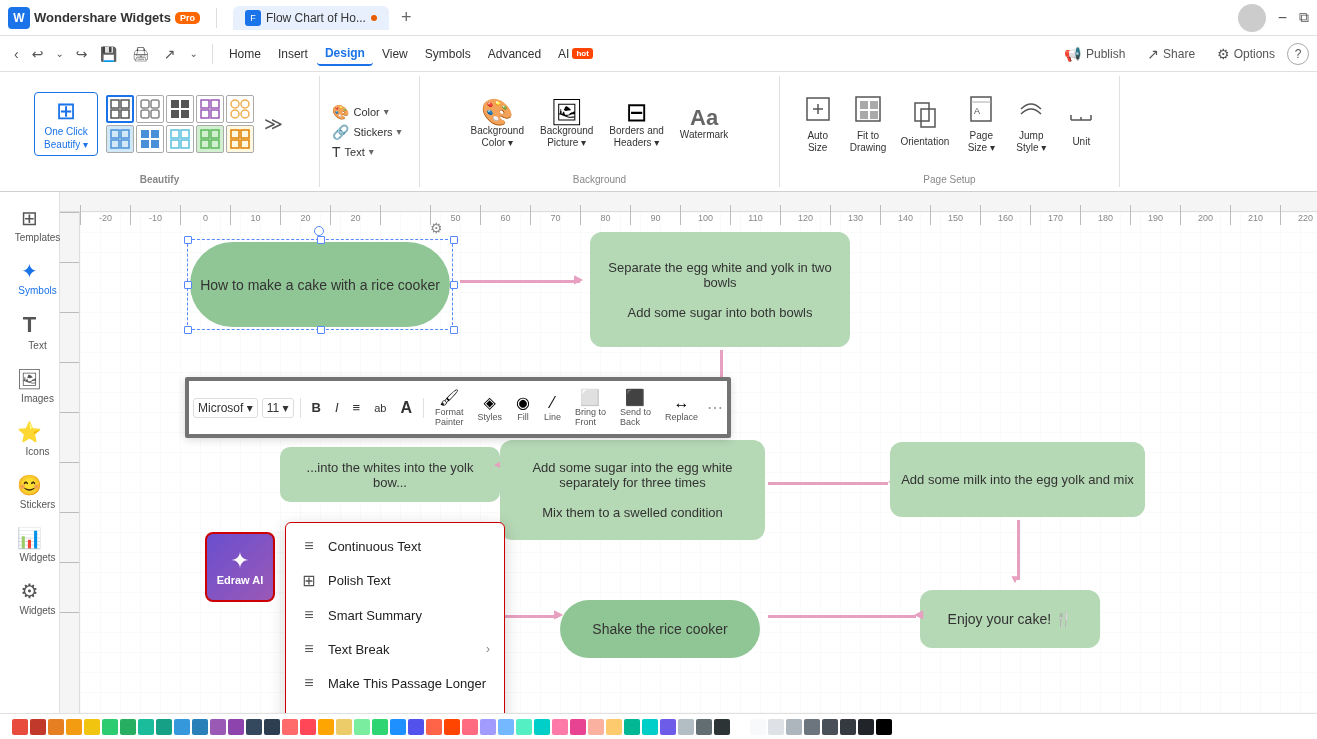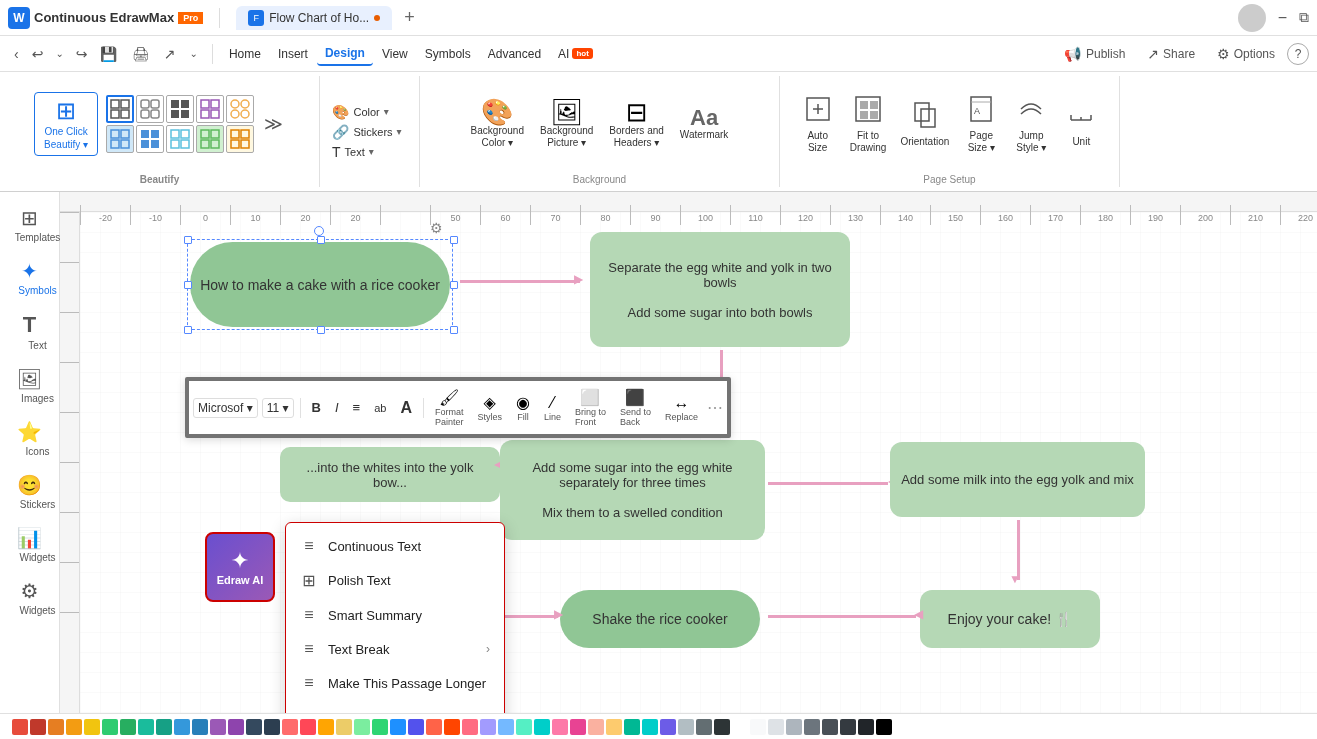--- a/index.html
+++ b/index.html
@@ -15,21 +15,21 @@
       border-bottom: 1px solid #e0e0e0;
       gap: 8px;
     }
     .title-bar .app-logo {
       display: flex; align-items: center; gap: 4px; font-size: 13px; font-weight: 600; color: #333;
     }
     .title-bar .app-logo .logo-icon {
       width: 22px; height: 22px; background: #1a73e8; border-radius: 4px; display: flex; align-items: center; justify-content: center; color: white; font-size: 12px; font-weight: bold;
     }
     .title-bar .pro-badge {
-      background: #ff6600; color: white; font-size: 9px; padding: 1px 5px; border-radius: 0; font-weight: bold;
+      background: #ff6600; color: white; font-size: 9px; padding: 1px 5px; border-radius: 5px; font-weight: bold;
     }
     .title-bar .tab-item {
       display: flex; align-items: center; gap: 5px; background: #e8f0fe; border-radius: 6px 6px 0 0; padding: 4px 12px; font-size: 12px; color: #333; cursor: pointer;
     }
     .title-bar .tab-item .tab-icon {
       width: 16px; height: 16px; background: #1a73e8; border-radius: 3px; display: flex; align-items: center; justify-content: center; color: white; font-size: 9px;
     }
     .title-bar .tab-dot { width: 6px; height: 6px; background: #e85d00; border-radius: 50%; }
     .title-bar .add-tab { font-size: 18px; color: #666; cursor: pointer; padding: 0 4px; }
     .title-bar .window-controls { margin-left: auto; display: flex; gap: 12px; align-items: center; }
@@ -289,21 +289,21 @@
       cursor: pointer;
     }
     .tc-selected { border: 2px solid #1a73e8 !important; }
   </style>
 </head>
 <body>
 
 <div class="title-bar">
   <div class="app-logo">
     <div class="logo-icon">W</div>
-    <span>Continuous EdrawMax</span>
+    <span>Wondershare Widgets</span>
     <span class="pro-badge">Pro</span>
   </div>
   <div style="width:1px;height:20px;background:#ddd;margin:0 8px;"></div>
   <div class="tab-item">
     <div class="tab-icon">F</div>
     <span>Flow Chart of Ho...</span>
     <div class="tab-dot"></div>
   </div>
   <span class="add-tab">+</span>
   <div class="window-controls">
@@ -742,21 +742,21 @@
         <div style="position:absolute;left:688px;top:270px;width:120px;height:3px;background:#e8a0c0;"></div>
         <div style="position:absolute;left:808px;top:262px;font-size:12px;color:#e8a0c0;">◀</div>
 
         <div style="position:absolute;left:810px;top:230px;width:255px;height:75px;background:#b5d8b5;border-radius:12px;display:flex;align-items:center;justify-content:center;text-align:center;font-size:13px;color:#333;padding:10px;">
           Add some milk into the egg yolk and mix
         </div>
 
         <div style="position:absolute;left:937px;top:308px;width:3px;height:60px;background:#e8a0c0;"></div>
         <div style="position:absolute;left:929px;top:360px;font-size:12px;color:#e8a0c0;">▼</div>
 
-        <div style="position:absolute;left:480px;top:378px;width:200px;height:58px;background:#90c695;border-radius:50px;display:flex;align-items:center;justify-content:center;text-align:center;font-size:14px;font-weight:500;color:#333;padding:8px;">
+        <div style="position:absolute;left:480px;top:388px;width:200px;height:58px;background:#90c695;border-radius:50px;display:flex;align-items:center;justify-content:center;text-align:center;font-size:14px;font-weight:500;color:#333;padding:8px;">
           Shake the rice cooker
         </div>
 
         <div style="position:absolute;left:410px;top:403px;width:68px;height:3px;background:#e8a0c0;"></div>
         <div style="position:absolute;left:474px;top:395px;font-size:12px;color:#e8a0c0;">▶</div>
 
         <div style="position:absolute;left:840px;top:378px;width:180px;height:58px;background:#b5d8b5;border-radius:12px;display:flex;align-items:center;justify-content:center;text-align:center;font-size:14px;color:#333;padding:8px;">
           Enjoy your cake! 🍴
         </div>
 

